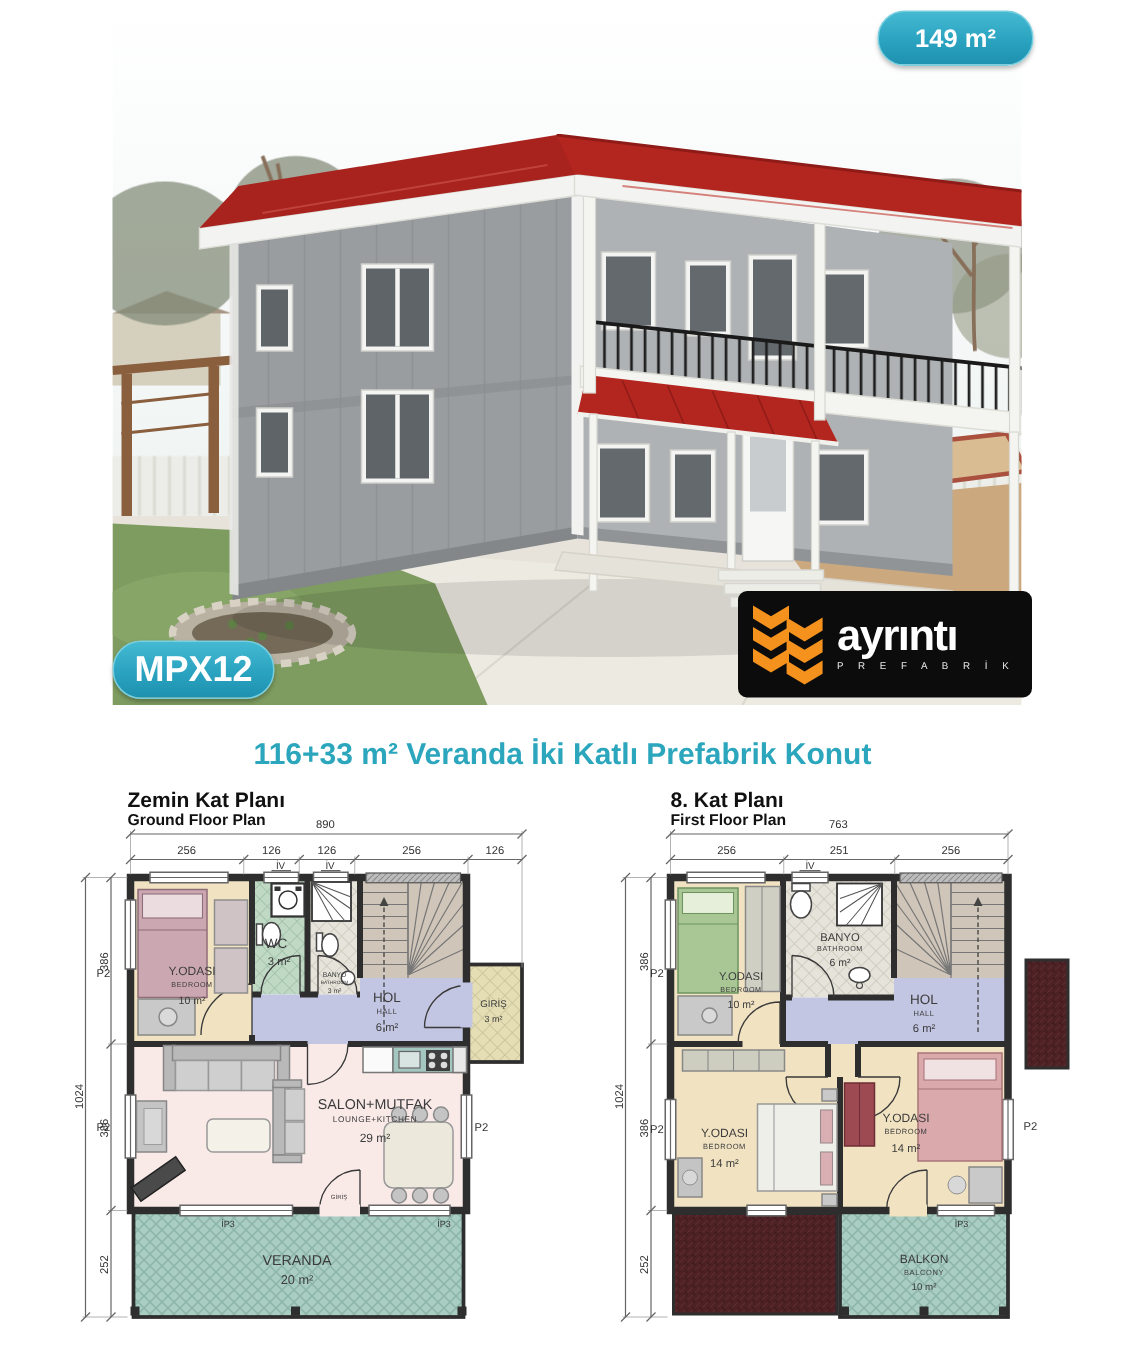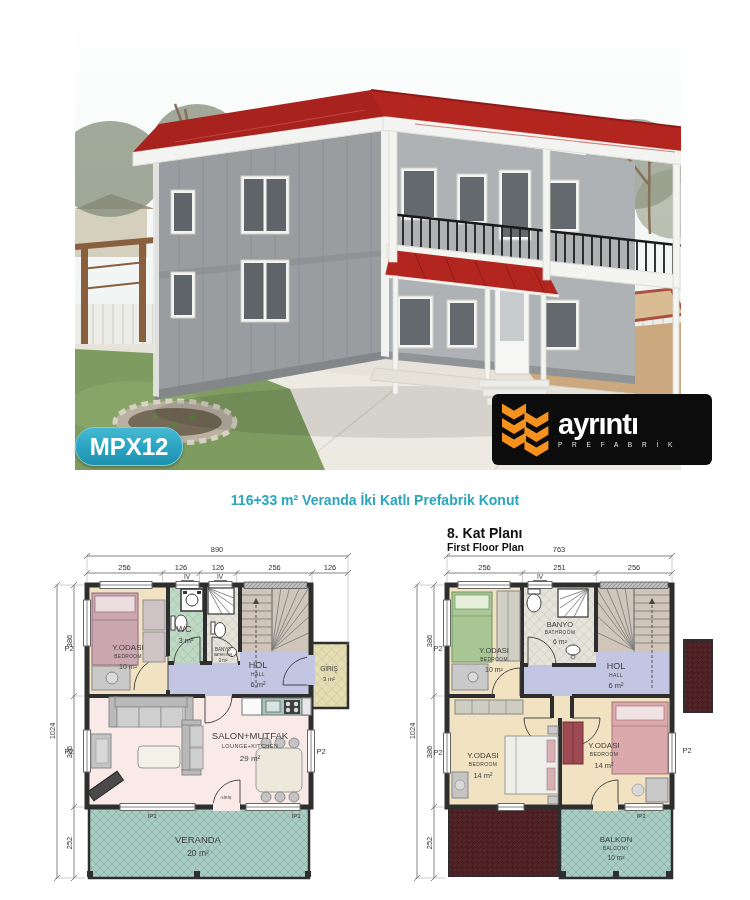--- a/index.html
+++ b/index.html
@@ -8,28 +8,28 @@
   .abs{position:absolute;}
   svg text{font-family:"Liberation Sans","DejaVu Sans",sans-serif;}
   
   .badge{position:absolute;display:flex;align-items:center;justify-content:center;
          background:linear-gradient(180deg,#45B9D2 0%,#2AA3C0 55%,#1E91AF 100%);
          border:1px solid #79cfe0;box-shadow:0 2px 3px rgba(0,0,0,.25);
          color:#fff;font-weight:bold;}
   .badge-area{left:585px;top:7px;width:102px;height:35px;border-radius:18px;font-size:17px;}
   .badge-model{left:75px;top:427px;width:106px;height:37px;border-radius:19px;font-size:24px;}
   
-  .logo{position:absolute;left:492px;top:394px;width:220px;height:71px;background:#0c0c0c;
+  .logo{position:absolute;left:492px;top:394px;width:196px;height:71px;background:#0c0c0c;
         border-radius:6px;display:flex;align-items:center;padding:4px 8px;box-sizing:border-box;}
   .logo-text{margin-left:6px;line-height:1;}
   .logo-brand{color:#fff;font-size:29px;font-weight:bold;letter-spacing:-1px;}
   .logo-sub{color:#e8e8e8;font-size:6.5px;letter-spacing:4px;margin-top:3px;text-align:right;}
   
   .main-title{position:absolute;left:0;top:492px;width:750px;text-align:center;
-              color:#2BA6BC;font-size:14px;font-weight:bold;}
+              color:#2BA6BC;font-size:20px;font-weight:bold;}
   
   .plan-header{position:absolute;color:#111;}
   .ph-tr{font-size:14px;font-weight:bold;line-height:1.1;}
   .ph-en{font-size:10.5px;font-weight:bold;line-height:1.2;}
 </style>
 </head>
 <body>
 
 <div class="page">
 
@@ -177,20 +177,21 @@
 
       <g>
         <polygon points="300,364 560,390 560,402 295,376" fill="#E5E2D9" stroke="#D6D2C8"></polygon>
         <rect x="404" y="376" width="70" height="7" fill="#EDEDE8" stroke="#D8D8D2"></rect>
         <rect x="408" y="385" width="64" height="7" fill="#EDEDE8" stroke="#D8D8D2"></rect>
         <rect x="412" y="394" width="60" height="7" fill="#EDEDE8" stroke="#D8D8D2"></rect>
       </g>
     </g>
   </svg>
 
+  <div class="badge badge-area">149 m²</div>
   <div class="badge badge-model">MPX12</div>
 
   <div class="logo">
     <svg width="52" height="56" viewBox="0 0 64 70">
       <g fill="#F5921E">
         <path d="M2,2 L17,11 L32,2 L32,13 L17,22 L2,13 Z"></path>
         <path d="M2,20 L17,29 L32,20 L32,31 L17,40 L2,31 Z"></path>
         <path d="M2,38 L17,47 L32,38 L32,49 L17,58 L2,49 Z"></path>
         <path d="M30,12 L45,21 L60,12 L60,23 L45,32 L30,23 Z"></path>
         <path d="M30,30 L45,39 L60,30 L60,41 L45,50 L30,41 Z"></path>
@@ -198,20 +199,24 @@
       </g>
     </svg>
     <div class="logo-text">
       <div class="logo-brand">ayrıntı</div>
       <div class="logo-sub">P R E F A B R İ K</div>
     </div>
   </div>
 
   <div class="main-title">116+33 m² Veranda İki Katlı Prefabrik Konut</div>
 
+  <div class="plan-header" style="left:85px;top:526px;">
+    <div class="ph-tr">Zemin Kat Planı</div>
+    <div class="ph-en">Ground Floor Plan</div>
+  </div>
   <div class="plan-header" style="left:447px;top:526px;">
     <div class="ph-tr">8. Kat Planı</div>
     <div class="ph-en">First Floor Plan</div>
   </div>
 
   <svg class="abs" style="left:0;top:525px;" width="750" height="375" viewBox="0 525 750 375">
     <defs>
       <pattern id="tGreen" width="7" height="7" patternUnits="userSpaceOnUse" patternTransform="rotate(45)">
         <rect width="7" height="7" fill="#BFD9C5"></rect>
           <path d="M0 0H7M0 0V7" stroke="#9CBCA4" stroke-width="0.9"></path>

